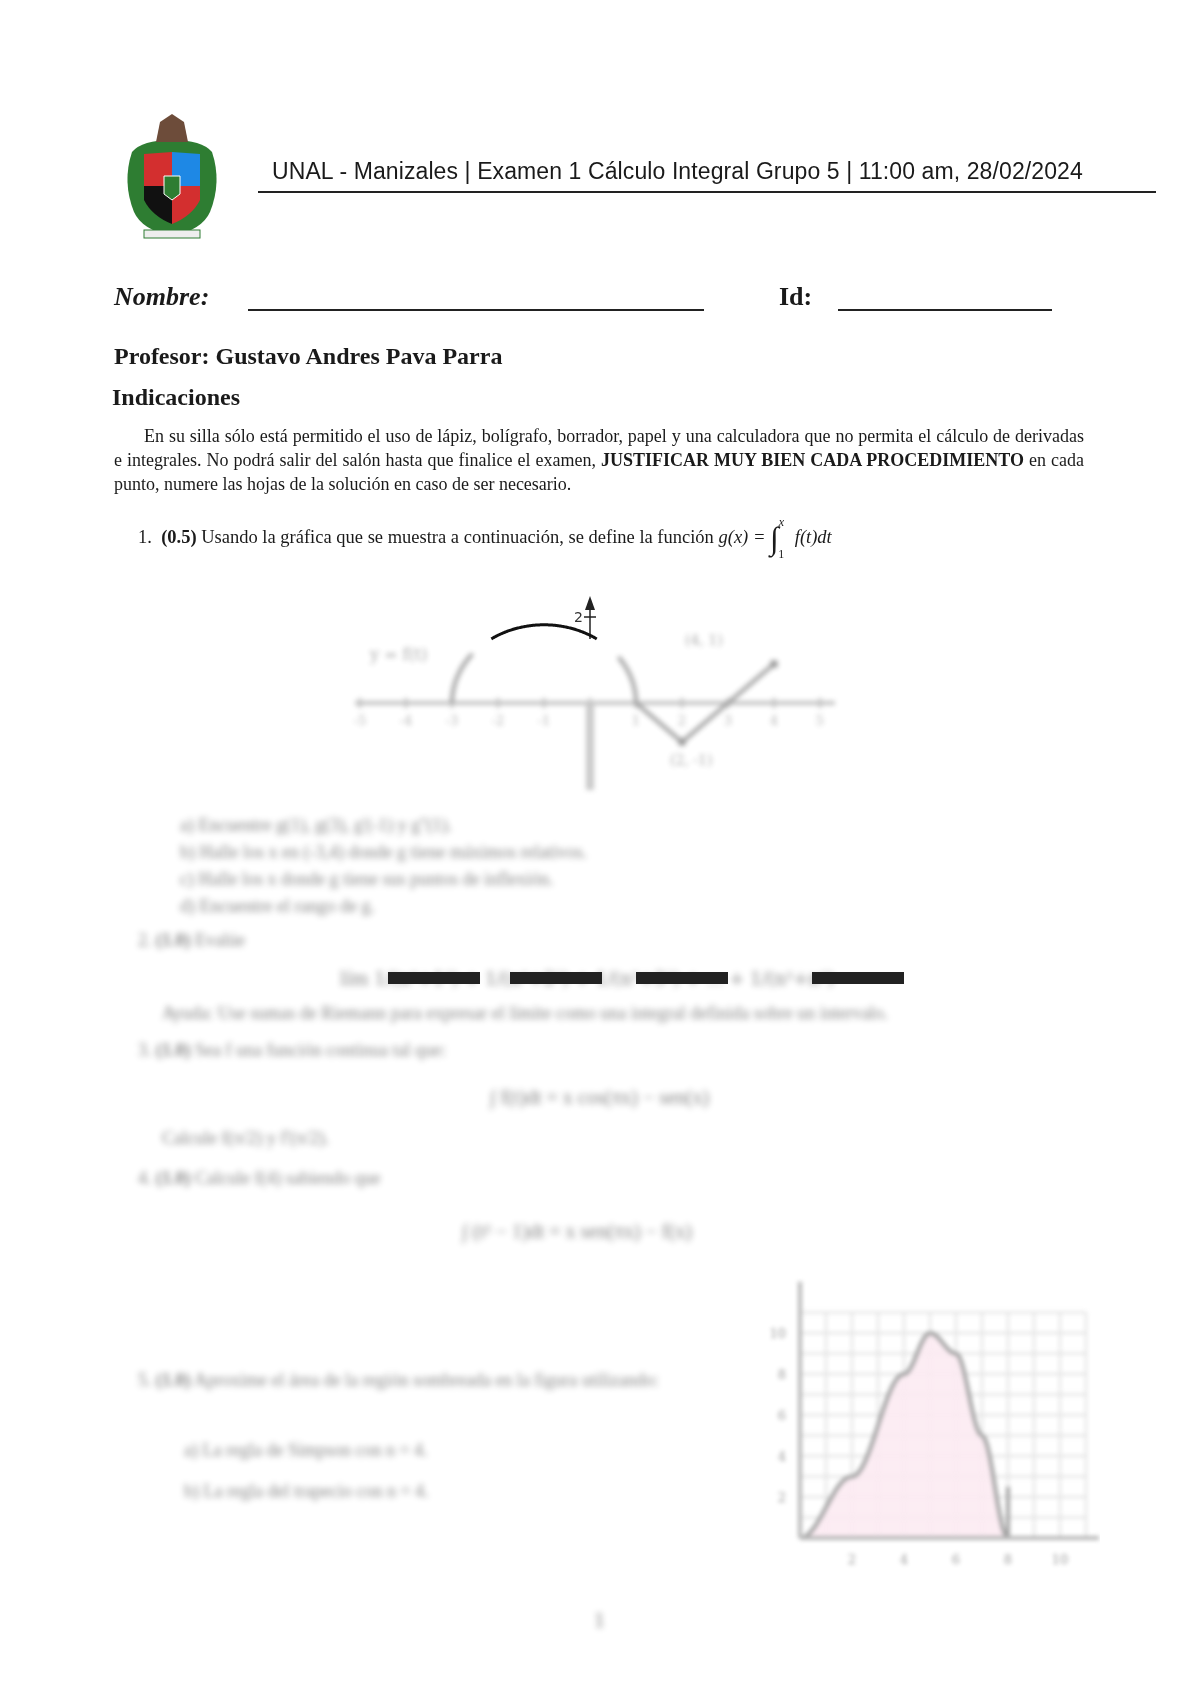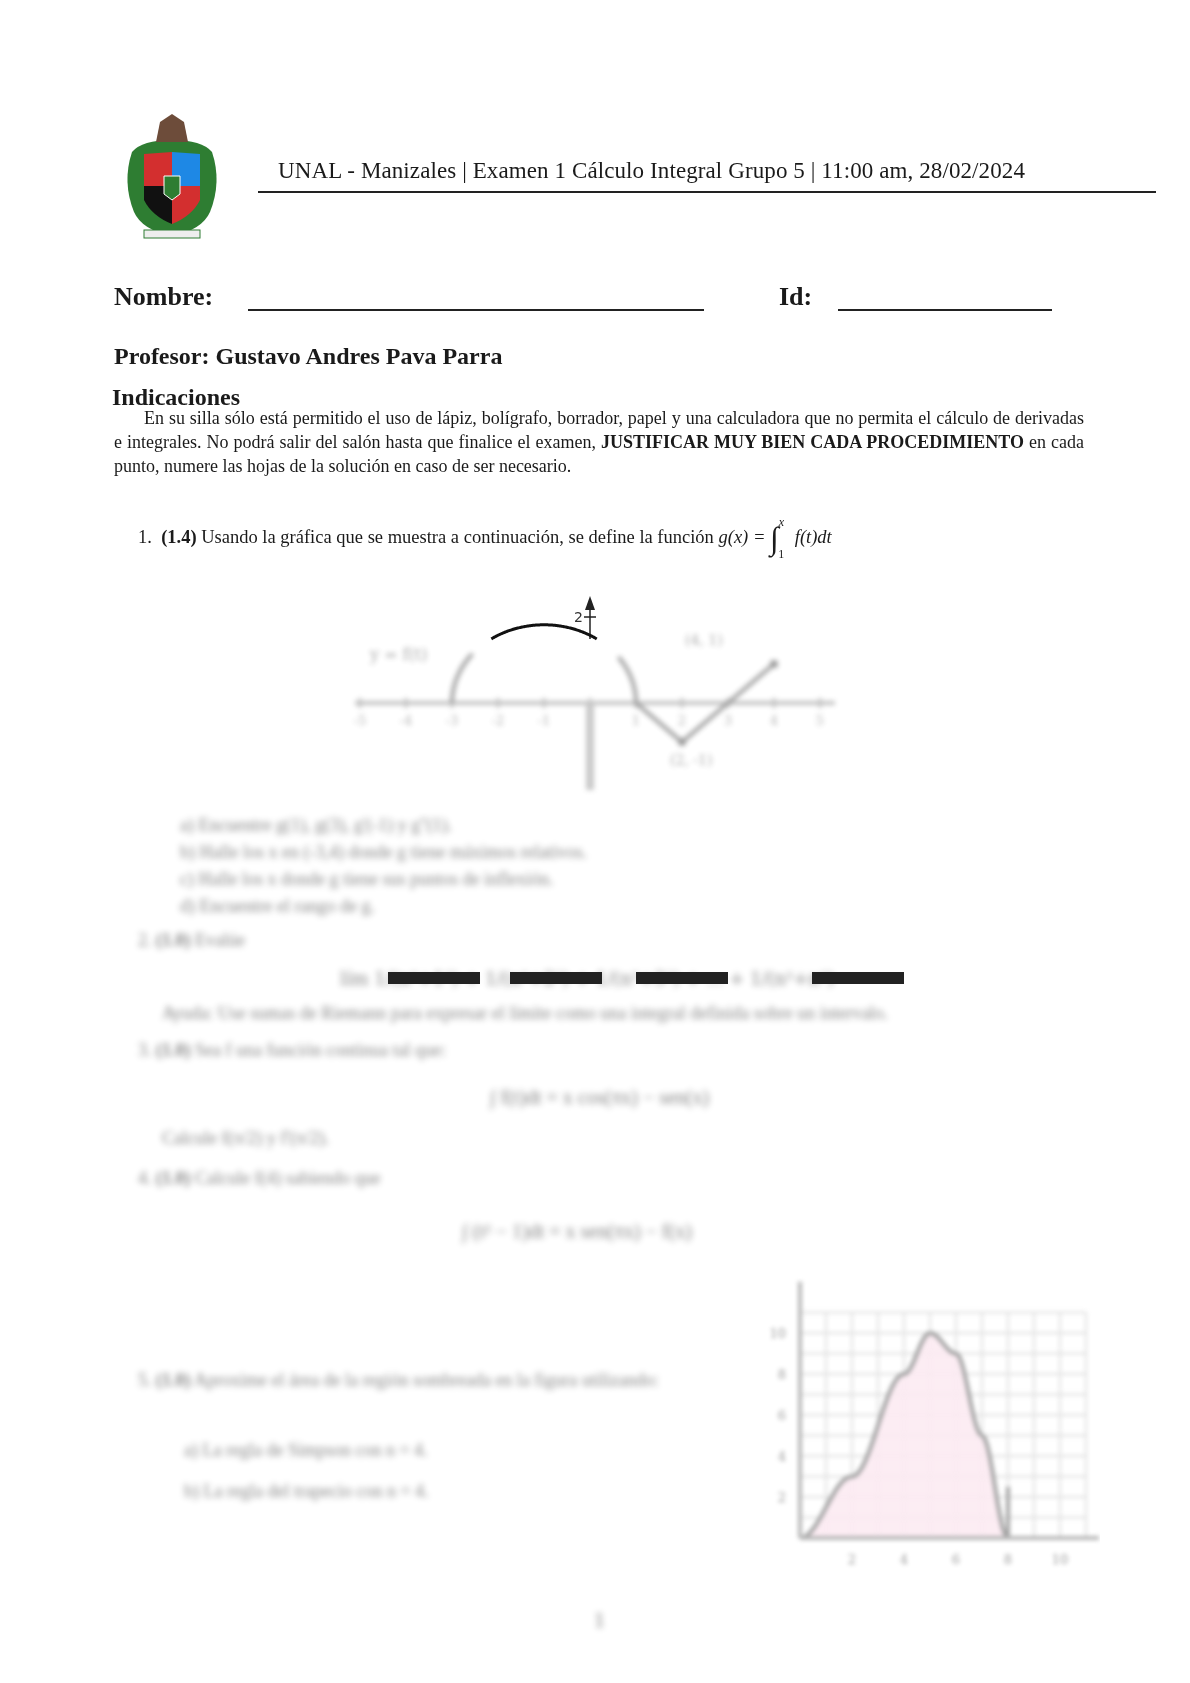--- a/index.html
+++ b/index.html
@@ -1,25 +1,25 @@
 <!DOCTYPE html>
 <html><head>
 <meta charset="utf-8">
 <style>
   html,body{margin:0;padding:0;background:#fff;}
   body{width:1190px;height:1683px;position:relative;overflow:hidden;
        font-family:"DejaVu Serif","Liberation Serif",serif;color:#1a1a1a;}
   .abs{position:absolute;}
   .logo{left:122px;top:112px;width:100px;height:130px;}
-  .header-text{left:272px;top:158px;font-size:23px;font-family:Liberation Serif, serif;letter-spacing:0.1px;white-space:nowrap;margin-left:6px;}
+  .header-text{left:272px;top:158px;font-size:23px;font-family:Liberation Sans, sans-serif;letter-spacing:0.1px;white-space:nowrap;}
   .header-rule{left:258px;top:191px;width:898px;height:1.5px;background:#222;}
   .lbl-big{font-size:26px;font-weight:bold;font-family:"Liberation Serif",serif;}
   .field-line{height:1.5px;background:#222;}
   .h2{font-size:24px;font-weight:bold;font-family:"Liberation Serif",serif;}
-  .para{left:114px;top:406px;width:970px;font-size:18px;line-height:24px;font-family:"Liberation Serif",serif;text-align:justify;text-indent:30px;}
+  .para{left:114px;top:424px;width:970px;font-size:18px;line-height:24px;font-family:"Liberation Serif",serif;text-align:justify;text-indent:30px;}
   .q1{left:138px;top:514px;font-size:18.5px;font-family:"Liberation Serif",serif;white-space:nowrap;}
   .blur{filter:blur(3.2px);opacity:0.55;}
   .sub{font-size:18px;font-family:"Liberation Serif",serif;white-space:nowrap;}
   .it{font-style:italic;}
 </style>
 </head>
 <body>
 
 <svg class="abs logo" viewBox="0 0 100 130">
   <path d="M10 40 Q0 70 12 100 Q20 118 50 124 Q80 118 88 100 Q100 70 90 40 Q80 28 50 28 Q20 28 10 40Z" fill="#2e7d32"></path>
@@ -28,33 +28,33 @@
   <path d="M50 40 L78 42 L78 74 L50 74Z" fill="#1e88e5"></path>
   <path d="M22 74 L50 74 L50 112 Q30 104 22 88Z" fill="#111"></path>
   <path d="M50 74 L78 74 L78 88 Q70 104 50 112Z" fill="#d32f2f"></path>
   <path d="M42 64 L58 64 L58 82 L50 88 L42 82Z" fill="#2e7d32" stroke="#fff" stroke-width="1"></path>
   <rect x="22" y="118" width="56" height="8" fill="#eee" stroke="#2e7d32" stroke-width="1"></rect>
 </svg>
 
 <div class="abs header-text">UNAL - Manizales | Examen 1 Cálculo Integral Grupo 5 | 11:00 am, 28/02/2024</div>
 <div class="abs header-rule"></div>
 
-<div class="abs lbl-big" style="left:114px;top:282px;">Nombre:</div>
+<div class="abs lbl-big" style="left:114px;top:282px;font-style:italic;">Nombre:</div>
 <div class="abs field-line" style="left:248px;top:309px;width:456px;"></div>
 <div class="abs lbl-big" style="left:779px;top:282px;">Id:</div>
 <div class="abs field-line" style="left:838px;top:309px;width:214px;"></div>
 
 <div class="abs h2" style="left:114px;top:343px;">Profesor: Gustavo Andres Pava Parra</div>
 <div class="abs h2" style="left:112px;top:384px;">Indicaciones</div>
 
 <div class="abs para"><span>En su silla sólo está permitido el uso de lápiz, bolígrafo, borrador, papel y una calculadora que no permita el cálculo de derivadas e integrales. No podrá salir del salón hasta que finalice el examen, </span><b>JUSTIFICAR MUY BIEN CADA PROCEDIMIENTO</b><span> en cada punto, numere las hojas de la solución en caso de ser necesario.</span></div>
 
 <div class="abs q1">
   <span>1.</span>&nbsp;
-  <b>(1.4)</b>
+  <b>(0.5)</b>
   <span>Usando la gráfica que se muestra a continuación, se define la función</span>
   <span class="it">g(x) =</span>
   <span style="font-size:32px;position:relative;top:6px;">∫</span><sup class="it" style="font-size:12px;position:relative;top:-10px;">x</sup><sub style="font-size:12px;position:relative;left:-6px;top:10px;">1</sub>
   <span class="it">f(t)dt</span>
 </div>
 
 <svg class="abs" id="graph1" style="left:340px;top:580px;" width="520" height="220">
     <g style="filter:blur(2.5px);opacity:0.45">
       <line x1="15" y1="123" x2="495" y2="123" stroke="#777" stroke-width="4"></line>
       <line x1="20" y1="118" x2="20" y2="128" stroke="#777" stroke-width="3"></line>

